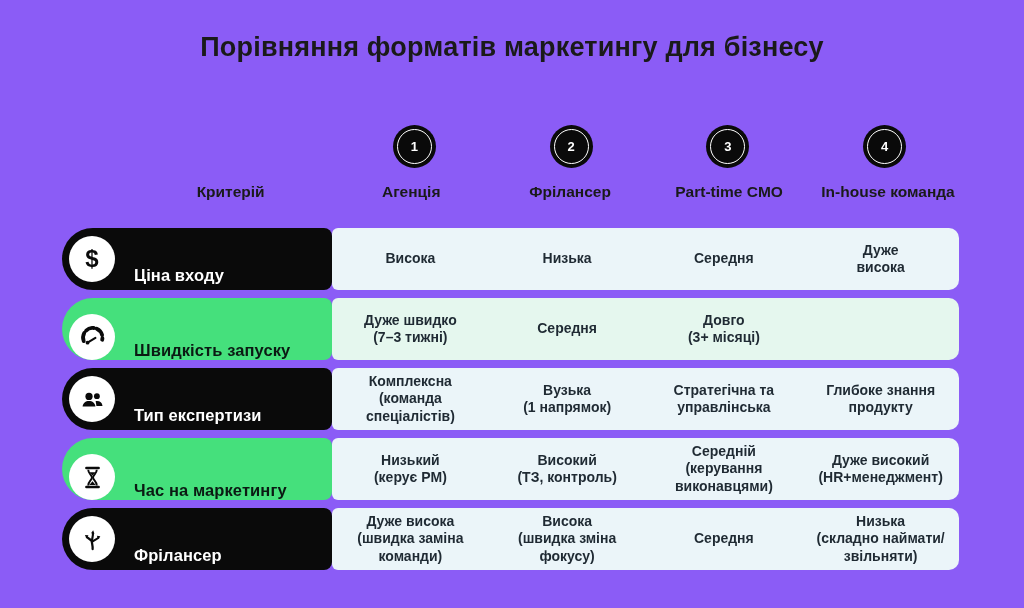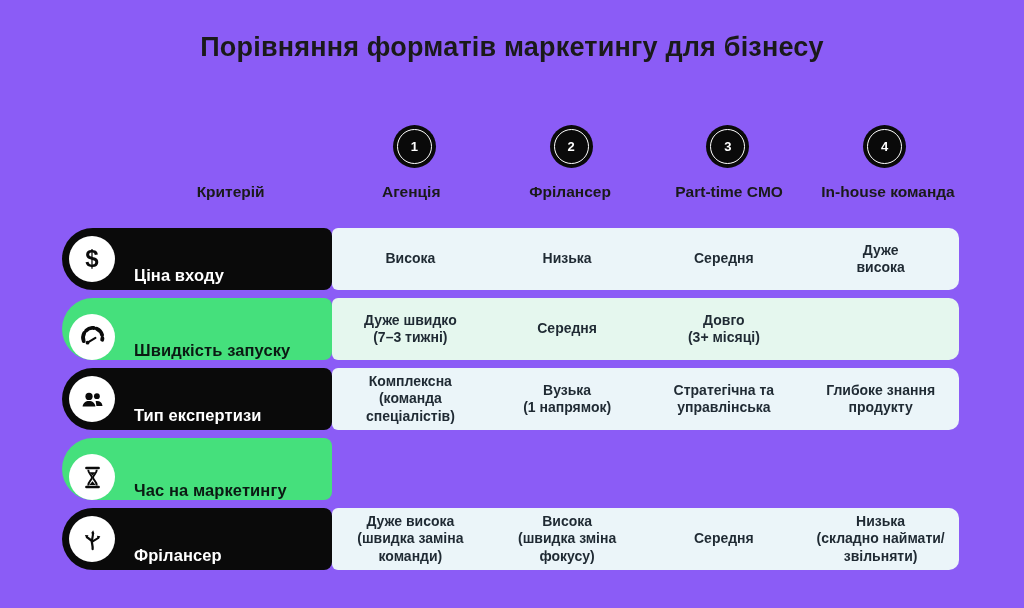--- a/index.html
+++ b/index.html
@@ -169,20 +169,31 @@
           <svg width="27" height="27" viewBox="0 0 24 24">
             <path d="M6.6 3.6h10.8" stroke="#0a0a0a" stroke-width="2.3" stroke-linecap="round" fill="none"></path>
             <path d="M6.6 20.4h10.8" stroke="#0a0a0a" stroke-width="2.3" stroke-linecap="round" fill="none"></path>
             <path d="M8.2 5c0 3.4 3.3 4.6 3.3 7s-3.3 3.6-3.3 7" stroke="#0a0a0a" stroke-width="1.7" fill="none"></path>
             <path d="M15.8 5c0 3.4-3.3 4.6-3.3 7s3.3 3.6 3.3 7" stroke="#0a0a0a" stroke-width="1.7" fill="none"></path>
             <path d="M9.5 7.4h5L12 10.2z" fill="#0a0a0a"></path>
             <path d="M9.2 18.7h5.6L12 15.3z" fill="#0a0a0a"></path>
           </svg>
         </div>
         <div class="pill-label">Час на маркетингу</div>
+      </div>
+      <div class="band">
+        <div class="cell">Низький
+(керує PM)</div>
+        <div class="cell">Високий
+(ТЗ, контроль)</div>
+        <div class="cell">Середній
+(керування
+виконавцями)</div>
+        <div class="cell">Дуже високий
+(HR+менеджмент)</div>
       </div>
     </div>
 
     <div class="row">
       <div class="pill black">
         <div class="icon-circle">
           <svg width="27" height="27" viewBox="0 0 24 24">
             <path d="M12.1 20.5c.2-3.3-.7-5-.8-7.4" stroke="#0a0a0a" stroke-width="2" fill="none" stroke-linecap="round"></path>
             <path d="M11.2 13.2c-1.5-1.7-3.1-2.2-4.3-3.4" stroke="#0a0a0a" stroke-width="1.9" fill="none" stroke-linecap="round"></path>
             <path d="M5.2 8l3.2.3-1.5 2.7z" fill="#0a0a0a"></path>

